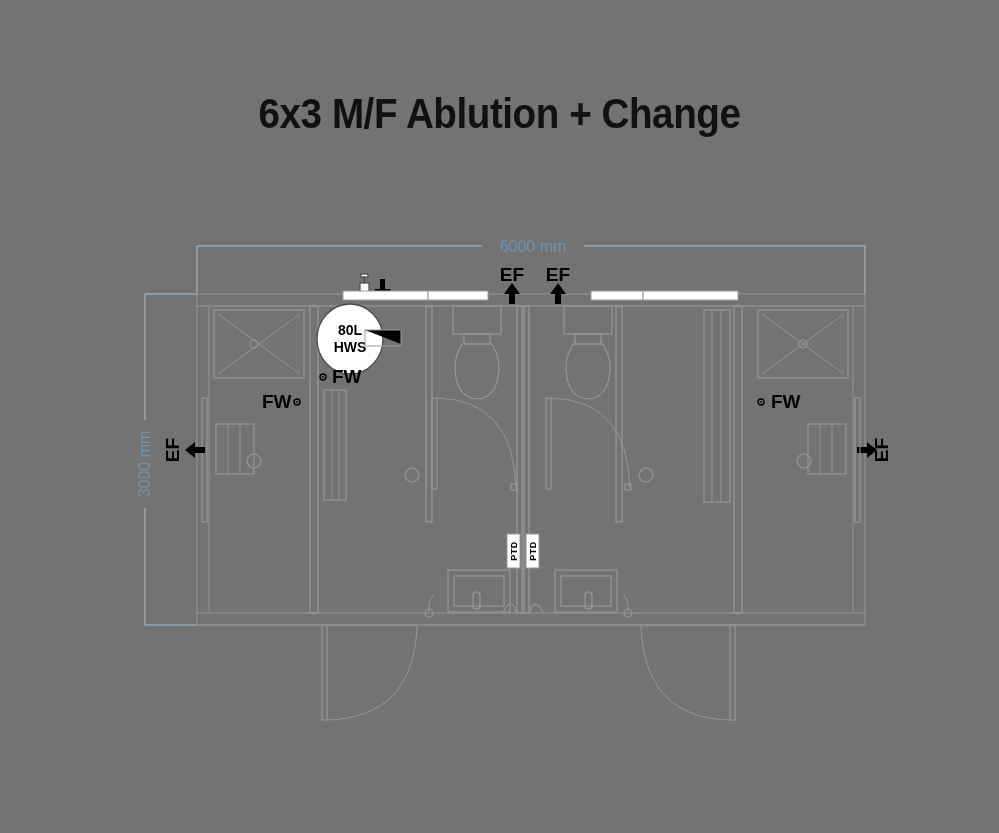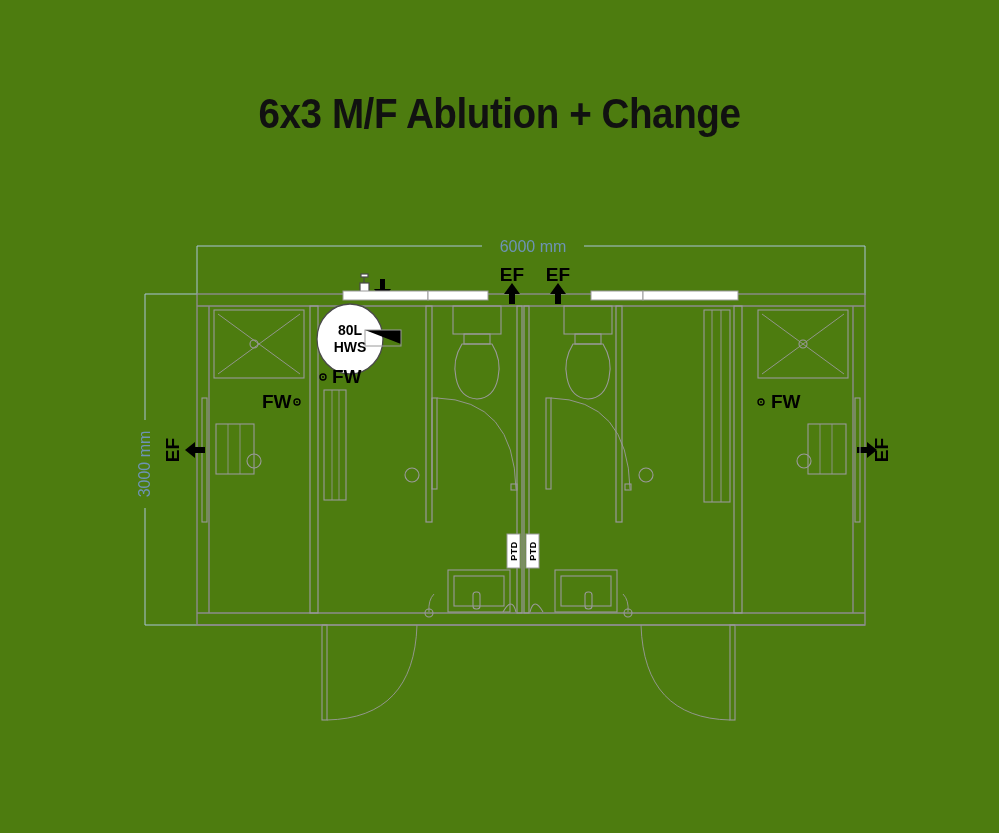--- a/index.html
+++ b/index.html
@@ -11,21 +11,21 @@
   body {
     width: 999px;
     height: 833px;
     position: relative;
     overflow: hidden;
     font-family: "Liberation Sans", sans-serif;
   }
   #page {
     position: absolute;
     inset: 0;
-    background: #4d7c0f;
+    background: #737373;
   }
   #title {
     position: absolute;
     top: 90px;
     left: 0;
     width: 999px;
     text-align: center;
     font-family: "Liberation Sans", sans-serif;
     font-weight: bold;
     font-size: 42px;

